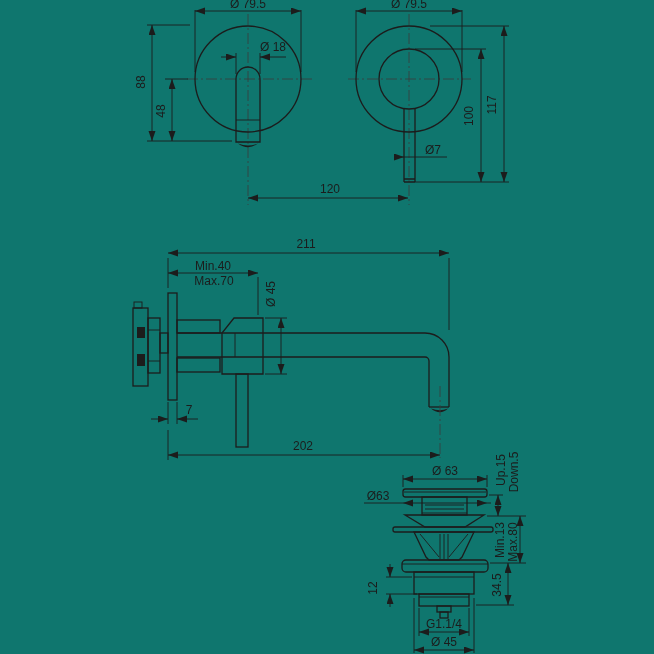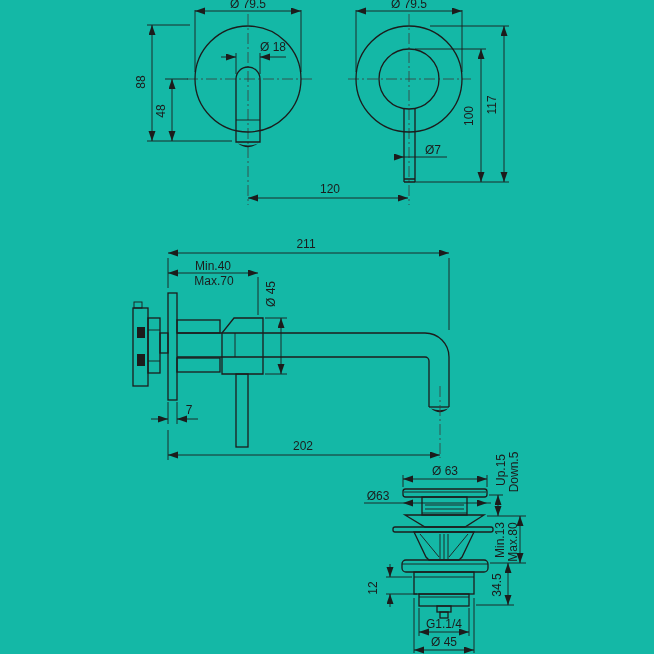--- a/index.html
+++ b/index.html
@@ -1,16 +1,16 @@
 <!DOCTYPE html>
 <html><head>
 <meta charset="utf-8">
 <style>
   html,body{margin:0;padding:0;background:#ffffff;}
-  .stage{width:654px;height:654px;position:relative;background:#14b8a6;overflow:hidden;}
+  .stage{width:654px;height:654px;position:relative;background:#0f766e;overflow:hidden;}
   svg{display:block;}
   text{font-family:"Liberation Sans","DejaVu Sans",sans-serif;font-size:12px;fill:#1c1c1c;}
   .ln{stroke:#1c1c1c;stroke-width:1.3;fill:none;stroke-linecap:butt;stroke-linejoin:miter;}
   .thin{stroke:#1c1c1c;stroke-width:0.9;fill:none;}
   .dim{stroke:#1c1c1c;stroke-width:0.9;fill:none;}
   .cl{stroke:#3a3a3a;stroke-width:0.8;fill:none;stroke-dasharray:11 3 2 3;}
   .fillDark{fill:#1c1c1c;stroke:none;}
 </style>
 </head>
 <body>

